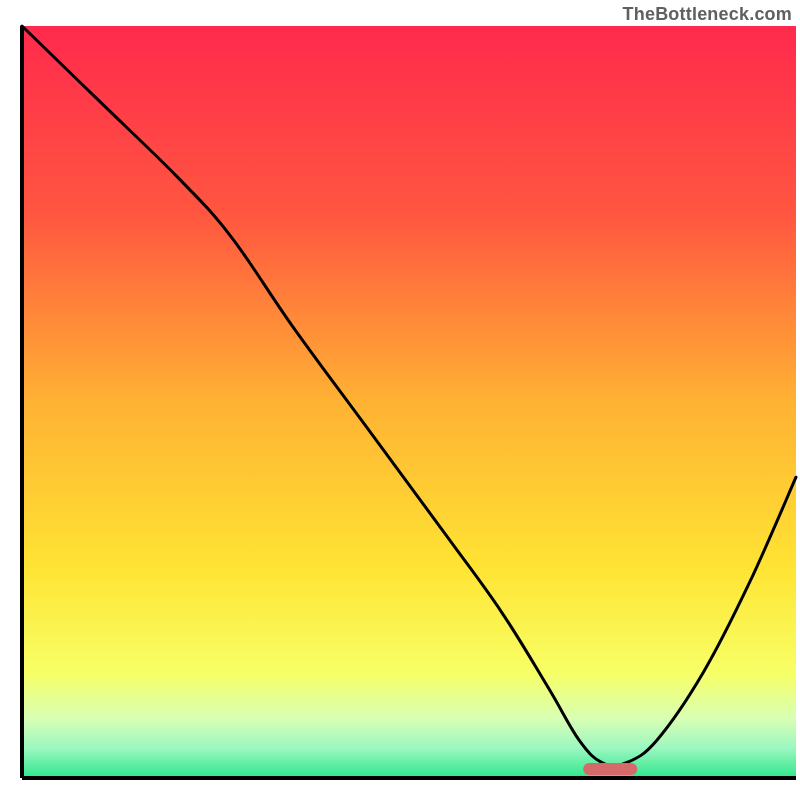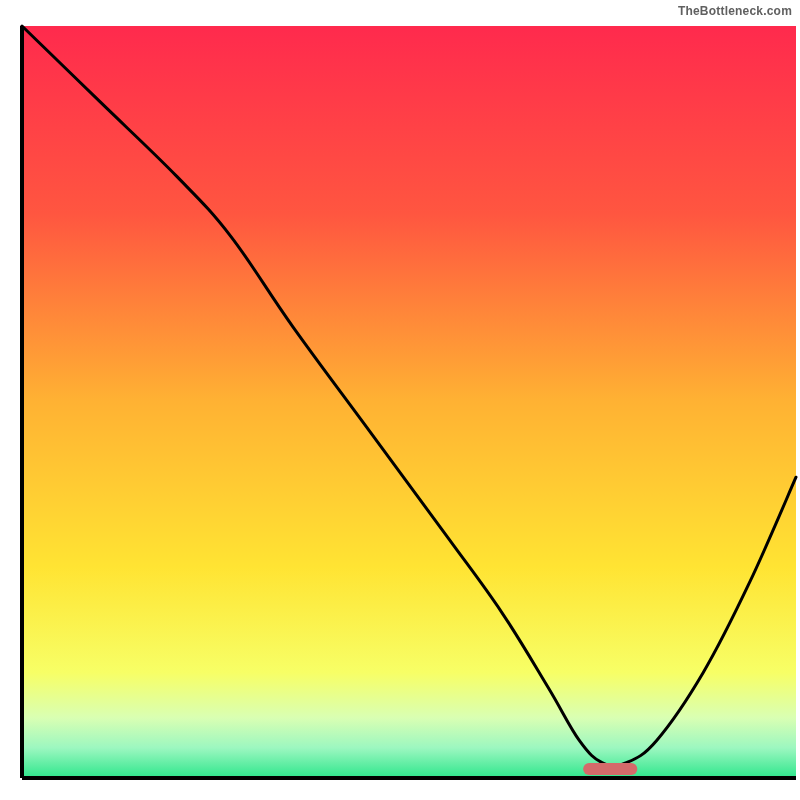--- a/index.html
+++ b/index.html
@@ -16,21 +16,21 @@
     width: 800px;
     height: 800px;
   }
   svg {
     display: block;
   }
   .watermark {
     position: absolute;
     top: 4px;
     right: 8px;
-    font-size: 12px;
+    font-size: 18px;
     font-weight: 600;
     color: #606060;
     letter-spacing: 0.2px;
   }
 </style>
 </head>
 <body>
 
 <div class="canvas-wrap">
   <div class="watermark">TheBottleneck.com</div>

